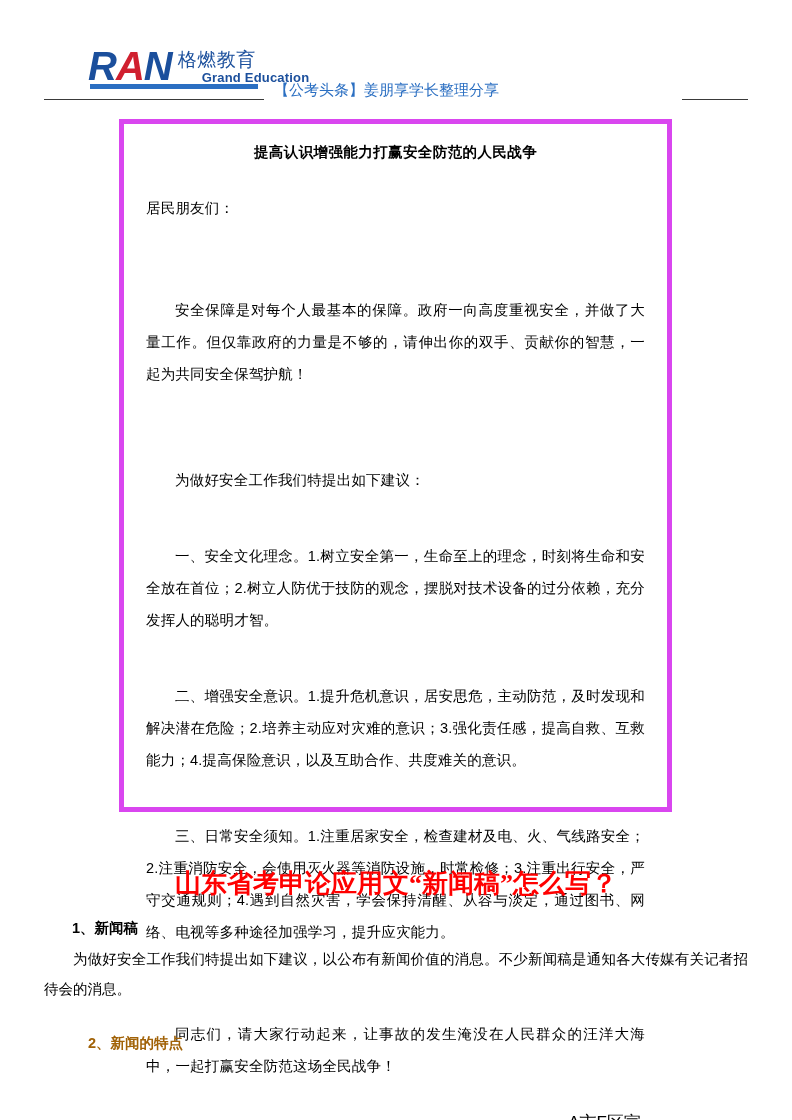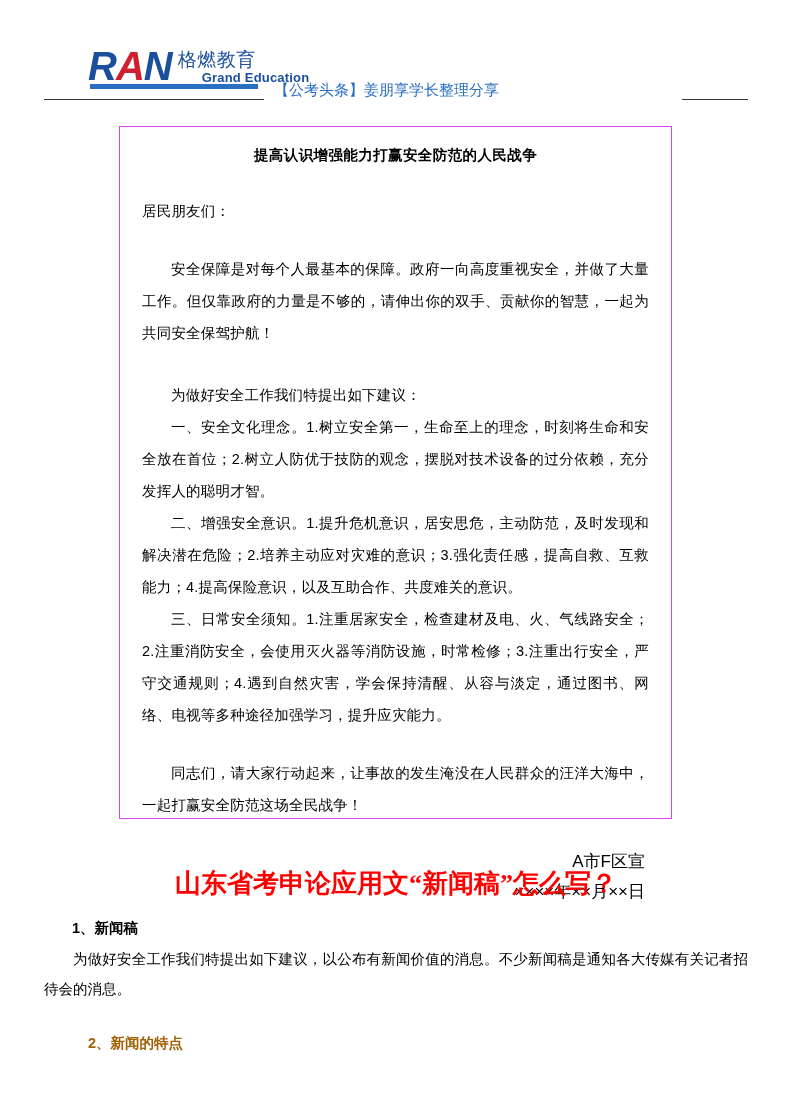--- a/index.html
+++ b/index.html
@@ -104,24 +104,24 @@
     top: 55px;
     width: 418px;
     height: 14px;
     background: #ffffff;
   }
 
   
   .letter-box {
     position: absolute;
     left: 119px;
-    top: 126px;
+    top: 119px;
     width: 553px;
     height: 693px;
-    border: 1px solid #d946ef;
+    border: 5px solid #d946ef;
     box-sizing: border-box;
     background: #ffffff;
   }
 
   .letter-inner {
     padding: 19px 22px 0 22px;
   }
 
   .letter-title {
     text-align: center;
@@ -133,21 +133,21 @@
   }
 
   .letter-p {
     font-size: 14.5px;
     line-height: 32px;
     color: #000;
     text-align: justify;
     margin: 0;
     letter-spacing: 0.2px;
   }
-  .indent2 { text-indent: 2em; }
+  .indent2 { text-indent: 2em; margin-top: 44px; }
   .spacer-sm { height: 26px; }
   .spacer-md { height: 30px; }
 
   .sign-block {
     margin-top: 26px;
     font-size: 17px;
     line-height: 30px;
     text-align: right;
     padding-right: 4px;
   }

